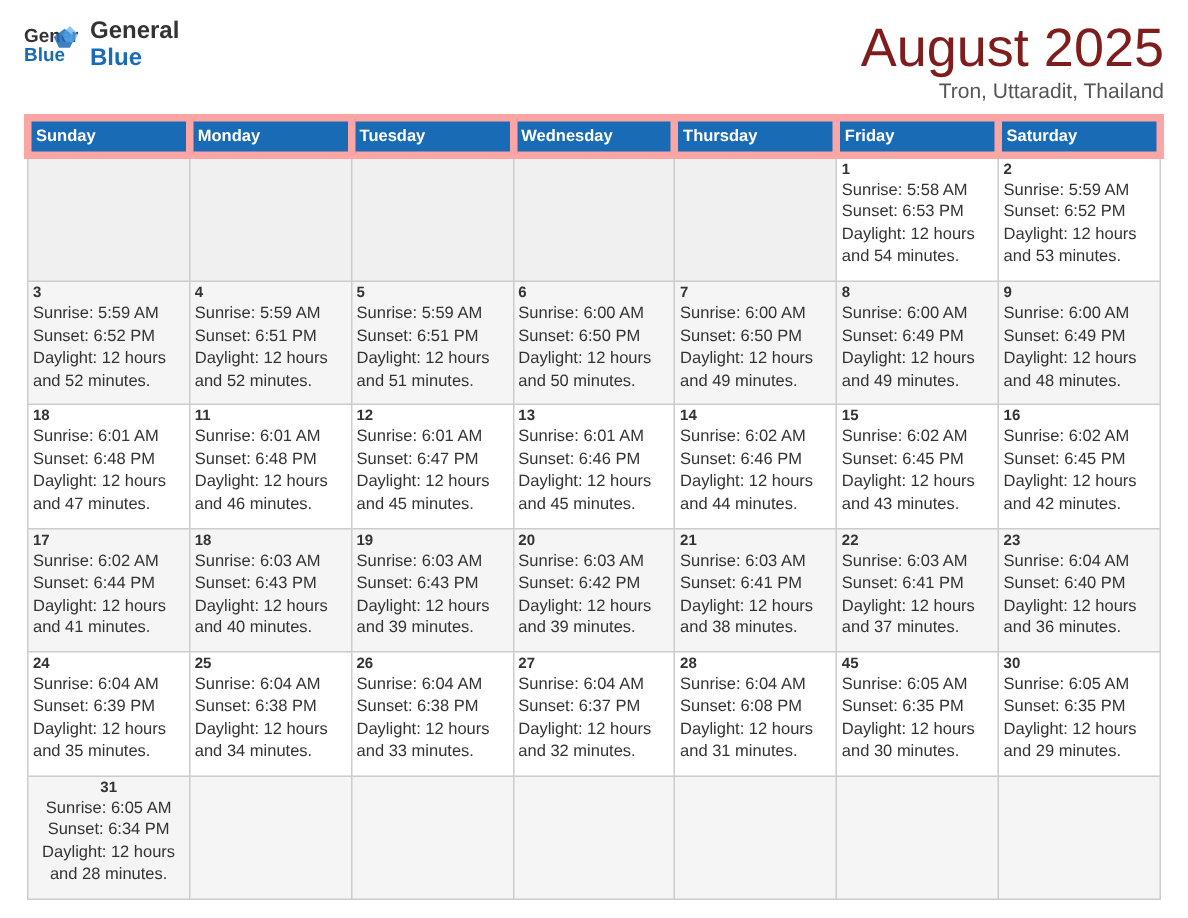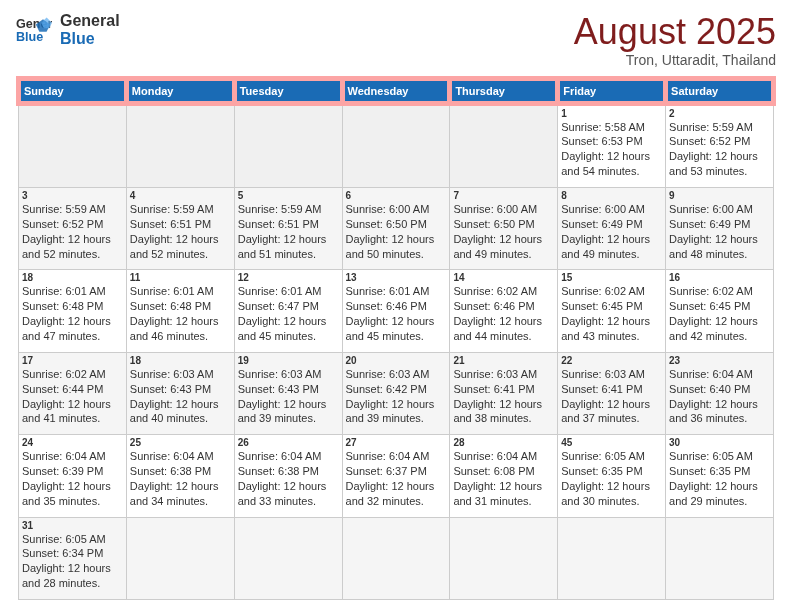--- a/index.html
+++ b/index.html
@@ -81,20 +81,21 @@
       display: block;
       margin-bottom: 1px;
     }
     .day-info {
       font-size: 11px;
       line-height: 1.35;
       color: #333;
     }
     .last-row td {
       background: #f5f5f5 !important;
+      text-align: center;
     }
   </style>
 </head>
 <body>
 
 <div class="page">
   <div class="header">
     <div class="logo">
       <svg class="logo-icon" viewBox="0 0 40 40" xmlns="http://www.w3.org/2000/svg">
         <text y="18" font-size="14" fill="#333" font-family="Arial" font-weight="bold">General</text>

